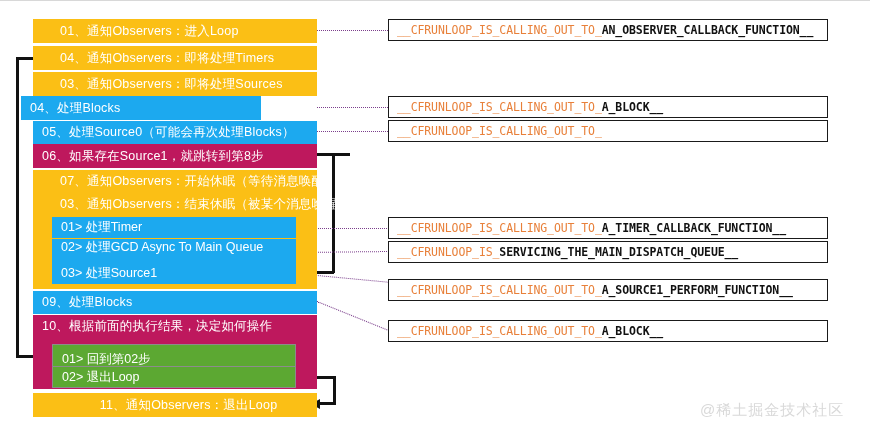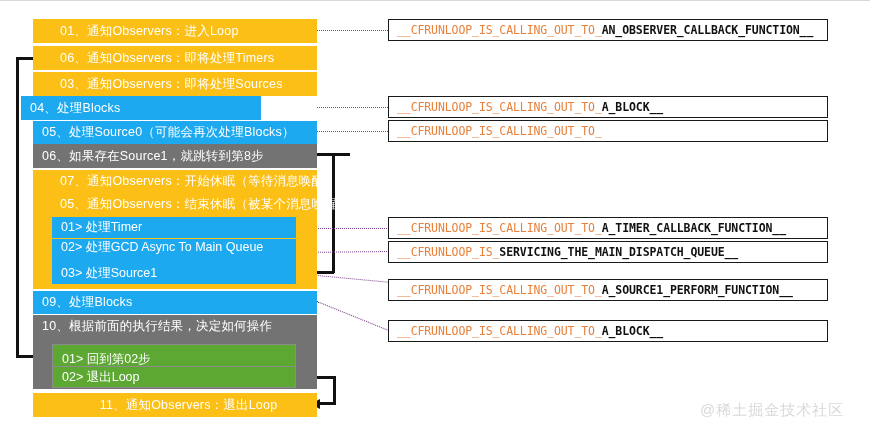--- a/index.html
+++ b/index.html
@@ -29,21 +29,21 @@
     align-items: center;
     color: #ffffff;
     font-size: 12.5px;
     letter-spacing: 0.2px;
     white-space: nowrap;
     padding-left: 9px;
     line-height: 1.15;
   }
   .step.orange { background: #fbbf15; padding-left: 27px; }
   .step.blue   { background: #1ca9ef; }
-  .step.green  { background: #737373; text-align: center; }
+  .step.green  { background: #be185d; text-align: center; }
 
   
   .substep-blue {
     position: absolute;
     box-sizing: border-box;
     background: #1ca9ef;
     color: #ffffff;
     font-size: 12.5px;
     padding-left: 9px;
     display: flex;
@@ -151,21 +151,21 @@
   <div class="dotline" style="left:296px; top:227px; width:93px;"></div>
   <div class="dotline" style="left:296px; top:251px; width:93px; transform:rotate(-0.6deg);"></div>
   <div class="dotline" style="left:296px; top:272px; width:95px; transform:rotate(5.4deg);"></div>
   <div class="dotline" style="left:317px; top:300px; width:76px; transform:rotate(22deg);"></div>
 
   <div class="step orange" style="left:33px; top:18px; width:284px; height:24px;">
     <span>01、通知Observers：进入Loop</span>
   </div>
 
   <div class="step orange" style="left:33px; top:45px; width:284px; height:24px;">
-    <span>06、通知Observers：即将处理Timers</span>
+    <span>04、通知Observers：即将处理Timers</span>
   </div>
 
   <div class="step orange" style="left:33px; top:71px; width:284px; height:24px;">
     <span>03、通知Observers：即将处理Sources</span>
   </div>
 
   <div class="step blue" style="left:21px; top:95px; width:240px; height:24px;">
     <span>04、处理Blocks</span>
   </div>
 
@@ -175,21 +175,21 @@
 
   <div class="step green" style="left:33px; top:143px; width:284px; height:24px;">
     <span>06、如果存在Source1，就跳转到第8步</span>
   </div>
 
   <div class="step orange" style="left:33px; top:169px; width:284px; height:23px;">
     <span>07、通知Observers：开始休眠（等待消息唤醒）</span>
   </div>
 
   <div class="step orange" style="left:33px; top:192px; width:284px; height:96px; align-items:flex-start; padding-top:4px;">
-    <span>05、通知Observers：结束休眠（被某个消息唤醒）</span>
+    <span>03、通知Observers：结束休眠（被某个消息唤醒）</span>
   </div>
 
   <div class="substep-blue" style="left:52px; top:216px; width:244px; height:21px;">
     <span>01&gt; 处理Timer</span>
   </div>
 
   <div class="substep-blue wrap" style="left:52px; top:238px; width:244px; height:30px;">
     <span>02&gt; 处理GCD Async To Main Queue</span>
   </div>
 

